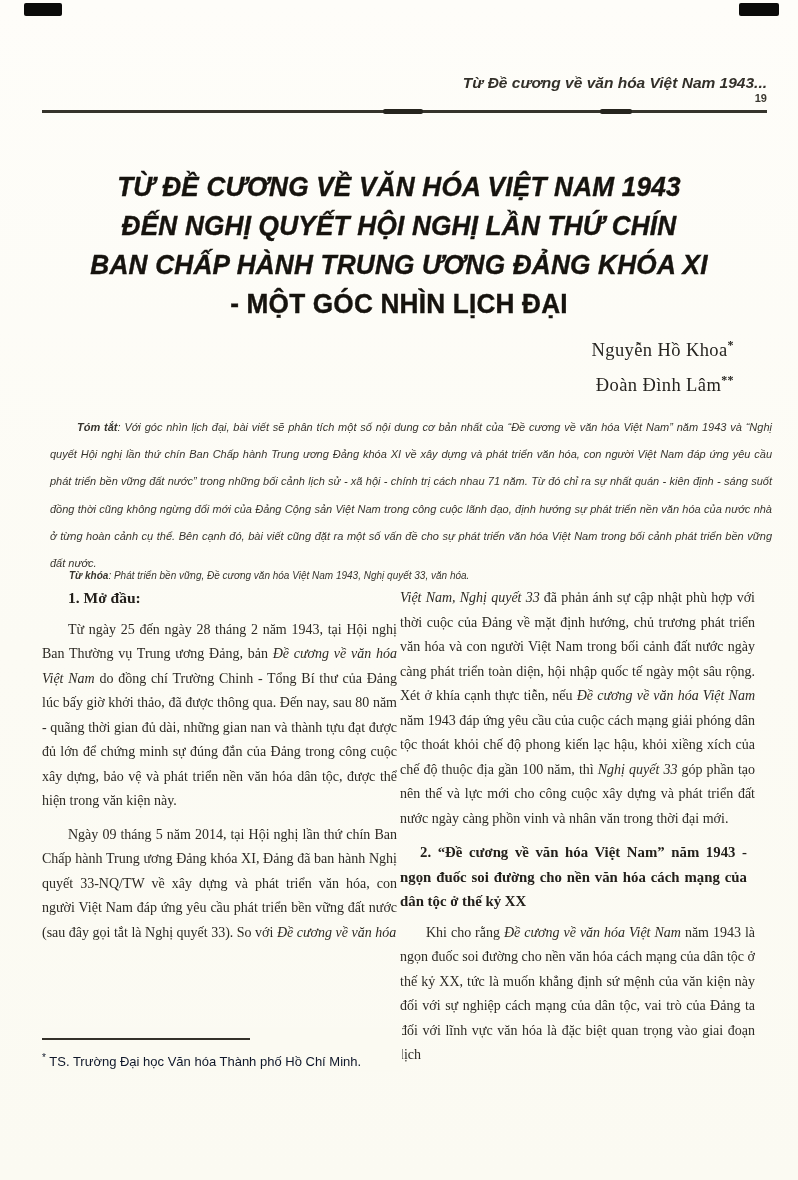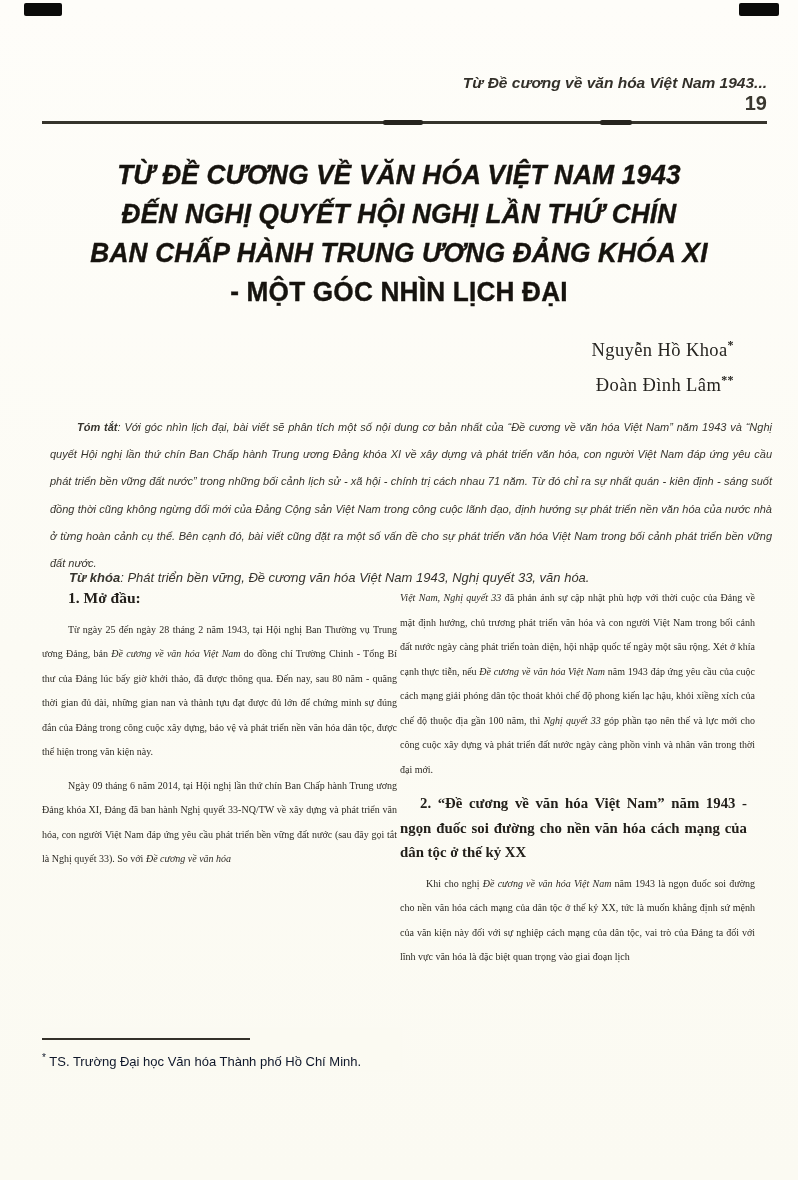--- a/index.html
+++ b/index.html
@@ -20,27 +20,27 @@
   .running-header{
     position:absolute;top:74px;left:42px;right:31px;
     display:flex;justify-content:space-between;align-items:flex-end;
     border-bottom:3px solid #36342c;
     padding-bottom:6px;
     font-family:"Liberation Sans",sans-serif;
     font-style:italic;font-weight:700;font-size:15.5px;
     color:#33302a;
     flex-direction:column;
   }
-  .running-header .rh-page{font-style:normal;font-weight:700;font-size:20px;color:#3a372f;}
+  .running-header .rh-page{font-style:normal;font-weight:700;font-size:11px;color:#3a372f;}
   .rule-blob{position:absolute;bottom:-4px;height:5px;background:#26241e;border-radius:2px;}
   .rule-blob.b1{left:47%;width:40px;}
   .rule-blob.b2{left:77%;width:32px;}
   
   .title{
-    position:absolute;top:156px;left:50px;right:50px;margin:0;
+    position:absolute;top:156px;left:50px;right:50px;margin:12px;
     text-align:center;
     font-family:"Liberation Sans",sans-serif;
     font-weight:700;font-style:italic;
     font-size:27px;line-height:39px;
     letter-spacing:.2px;
     color:#16130e;
     -webkit-text-stroke:.4px #16130e;
   }
   .title .t-line{display:block;transform:scaleX(.97);transform-origin:center;}
   .title .t-line.upright{font-style:normal;}
@@ -58,32 +58,32 @@
     position:absolute;top:406px;left:42px;width:722px;margin:8px;
     font-family:"Liberation Sans",sans-serif;
     font-style:italic;font-size:11px;line-height:27.2px;
     text-align:justify;text-indent:27px;
     color:#37342d;
   }
   .abstract b,.keywords b{font-weight:700;font-style:italic;}
   .keywords{
     position:absolute;top:570px;left:42px;width:722px;margin:0;
     font-family:"Liberation Sans",sans-serif;
-    font-style:italic;font-size:13px;
+    font-style:italic;font-size:10px;
     text-indent:27px;color:#37342d;
   }
   
   .columns{
     position:absolute;top:586px;left:42px;width:724px;
     display:flex;gap:3px;
   }
   .col{width:355px;}
   .body-para{
     margin:0 0 9px 0;
-    font-size:10px;line-height:24.5px;
+    font-size:14px;line-height:24.5px;
     text-align:justify;text-indent:26px;
     color:#2c2923;
   }
   .body-para.no-indent{text-indent:0;}
   .body-para .it{font-style:italic;}
   .sec-heading{
     margin:0 0 7px 0;
     font-size:15.5px;line-height:24.5px;font-weight:700;
     text-indent:26px;color:#23201b;
   }
@@ -133,26 +133,26 @@
   </div>
 
   <p class="abstract"><b>Tóm tắt</b><span>: Với góc nhìn lịch đại, bài viết sẽ phân tích một số nội dung cơ bản nhất của “Đề cương về văn hóa Việt Nam” năm 1943 và “Nghị quyết Hội nghị lần thứ chín Ban Chấp hành Trung ương Đảng khóa XI về xây dựng và phát triển văn hóa, con người Việt Nam đáp ứng yêu cầu phát triển bền vững đất nước” trong những bối cảnh lịch sử - xã hội - chính trị cách nhau 71 năm. Từ đó chỉ ra sự nhất quán - kiên định - sáng suốt đồng thời cũng không ngừng đổi mới của Đảng Cộng sản Việt Nam trong công cuộc lãnh đạo, định hướng sự phát triển nền văn hóa của nước nhà ở từng hoàn cảnh cụ thể. Bên cạnh đó, bài viết cũng đặt ra một số vấn đề cho sự phát triển văn hóa Việt Nam trong bối cảnh phát triển bền vững đất nước.</span></p>
 
   <p class="keywords"><b>Từ khóa</b><span>: Phát triển bền vững, Đề cương văn hóa Việt Nam 1943, Nghị quyết 33, văn hóa.</span></p>
 
   <div class="columns">
     <div class="col">
       <h2 class="sec-heading">1. Mở đầu:</h2>
       <p class="body-para"><span>Từ ngày 25 đến ngày 28 tháng 2 năm 1943, tại Hội nghị Ban Thường vụ Trung ương Đảng, bản </span><span class="it">Đề cương về văn hóa Việt Nam</span><span> do đồng chí Trường Chinh - Tổng Bí thư của Đảng lúc bấy giờ khởi thảo, đã được thông qua. Đến nay, sau 80 năm - quãng thời gian đủ dài, những gian nan và thành tựu đạt được đủ lớn để chứng minh sự đúng đắn của Đảng trong công cuộc xây dựng, bảo vệ và phát triển nền văn hóa dân tộc, được thể hiện trong văn kiện này.</span></p>
-      <p class="body-para"><span>Ngày 09 tháng 6 năm 2014, tại Hội nghị lần thứ chín Ban Chấp hành Trung ương Đảng khóa XI, Đảng đã ban hành Nghị quyết 33-NQ/TW về xây dựng và phát triển văn hóa, con người Việt Nam đáp ứng yêu cầu phát triển bền vững đất nước (sau đây gọi tắt là Nghị quyết 33). So với </span><span class="it">Đề cương về văn hóa</span></p>
+      <p class="body-para"><span>Ngày 09 tháng 5 năm 2014, tại Hội nghị lần thứ chín Ban Chấp hành Trung ương Đảng khóa XI, Đảng đã ban hành Nghị quyết 33-NQ/TW về xây dựng và phát triển văn hóa, con người Việt Nam đáp ứng yêu cầu phát triển bền vững đất nước (sau đây gọi tắt là Nghị quyết 33). So với </span><span class="it">Đề cương về văn hóa</span></p>
     </div>
     <div class="col">
       <p class="body-para no-indent"><span class="it">Việt Nam, Nghị quyết 33</span><span> đã phản ánh sự cập nhật phù hợp với thời cuộc của Đảng về mặt định hướng, chủ trương phát triển văn hóa và con người Việt Nam trong bối cảnh đất nước ngày càng phát triển toàn diện, hội nhập quốc tế ngày một sâu rộng. Xét ở khía cạnh thực tiễn, nếu </span><span class="it">Đề cương về văn hóa Việt Nam</span><span> năm 1943 đáp ứng yêu cầu của cuộc cách mạng giải phóng dân tộc thoát khỏi chế độ phong kiến lạc hậu, khỏi xiềng xích của chế độ thuộc địa gần 100 năm, thì </span><span class="it">Nghị quyết 33</span><span> góp phần tạo nên thế và lực mới cho công cuộc xây dựng và phát triển đất nước ngày càng phồn vinh và nhân văn trong thời đại mới.</span></p>
       <h2 class="sec-heading multiline">2. “Đề cương về văn hóa Việt Nam” năm 1943 - ngọn đuốc soi đường cho nền văn hóa cách mạng của dân tộc ở thế kỷ XX</h2>
-      <p class="body-para"><span>Khi cho nghị </span><span class="it">Đề cương về văn hóa Việt Nam</span><span> năm 1943 là ngọn đuốc soi đường cho nền văn hóa cách mạng của dân tộc ở thế kỷ XX, tức là muốn khẳng định sứ mệnh của văn kiện này đối với sự nghiệp cách mạng của dân tộc, vai trò của Đảng ta đối với lĩnh vực văn hóa là đặc biệt quan trọng vào giai đoạn lịch</span></p>
+      <p class="body-para"><span>Khi cho rằng </span><span class="it">Đề cương về văn hóa Việt Nam</span><span> năm 1943 là ngọn đuốc soi đường cho nền văn hóa cách mạng của dân tộc ở thế kỷ XX, tức là muốn khẳng định sứ mệnh của văn kiện này đối với sự nghiệp cách mạng của dân tộc, vai trò của Đảng ta đối với lĩnh vực văn hóa là đặc biệt quan trọng vào giai đoạn lịch</span></p>
     </div>
   </div>
 
   <div class="footnotes">
     <div class="fn-rule"></div>
     <p class="fn"><sup>*</sup> <span>TS. Trường Đại học Văn hóa Thành phố Hồ Chí Minh.</span></p>
   </div>
 
 </div>
 

